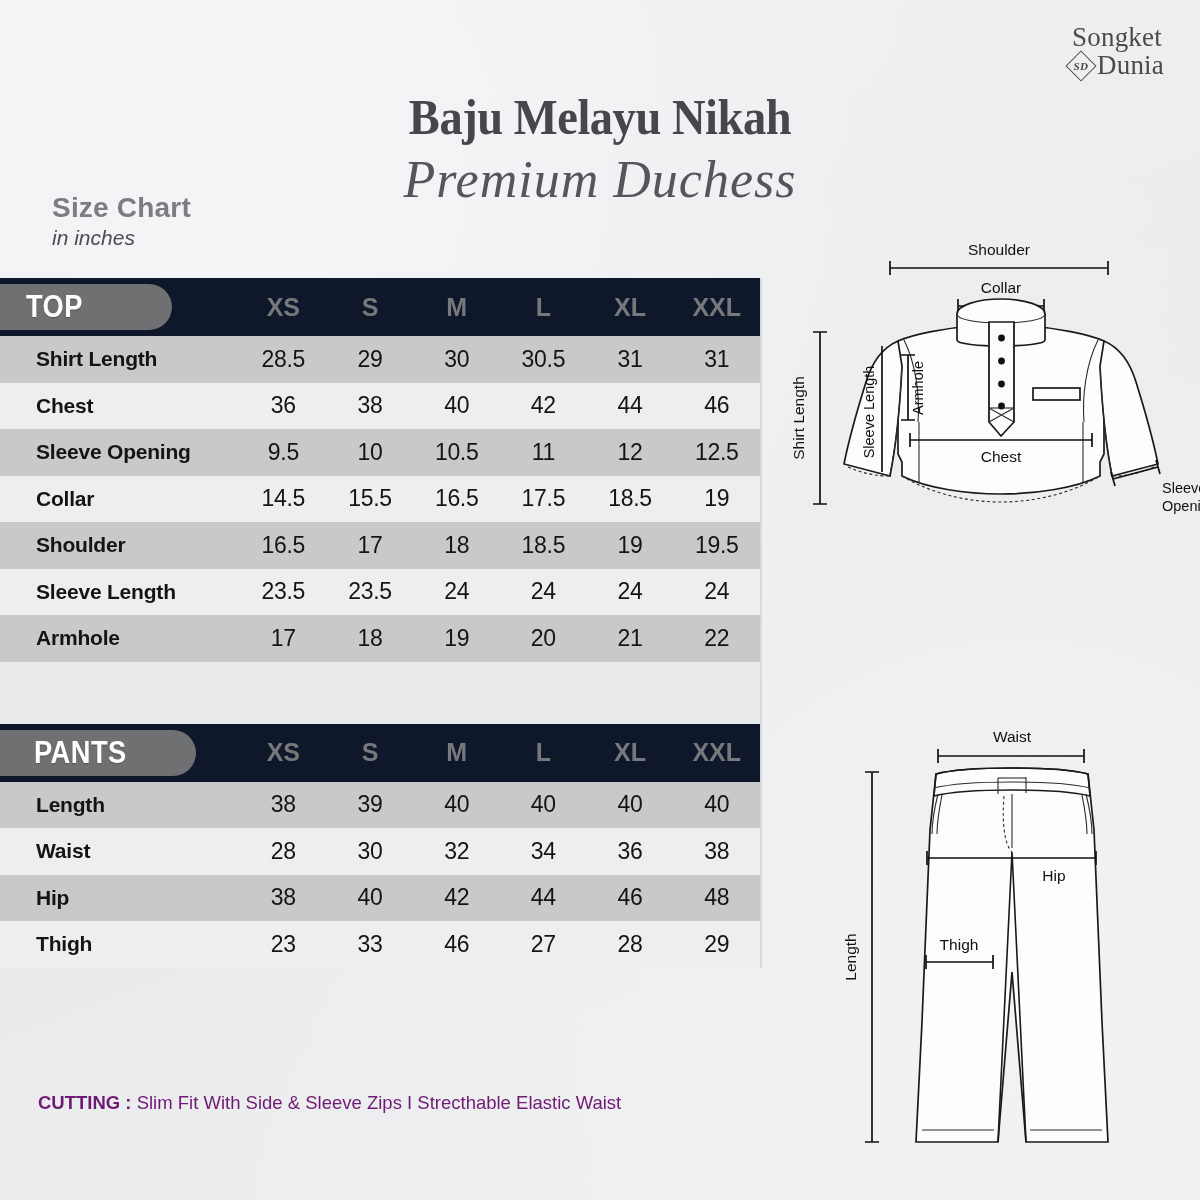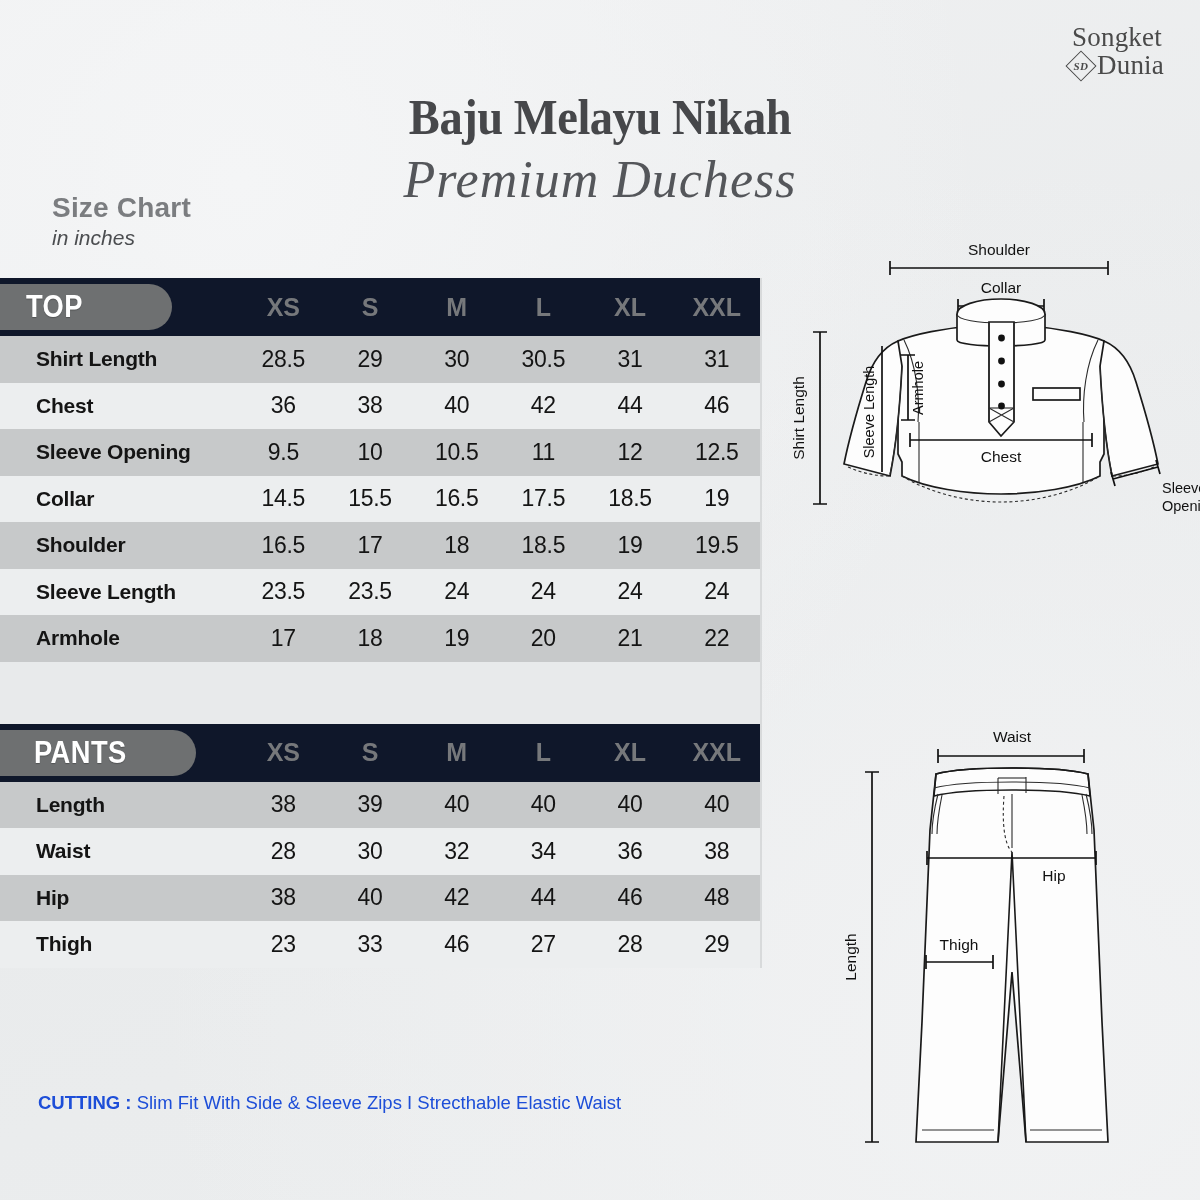--- a/index.html
+++ b/index.html
@@ -105,21 +105,21 @@
   }
   .badge span{
     color:#fff; font-weight:bold; font-size:31px;
     transform:scaleX(0.88); transform-origin:left center;
     letter-spacing:.5px;
     text-shadow:0 1px 1px rgba(0,0,0,.25);
   }
   .badge.pants{ width:196px;padding-left:34px; }
 
   
-  .footer{ position:absolute; left:38px; top:1092px; font-size:18.5px; color:#1d4ed8; }
+  .footer{ position:absolute; left:38px; top:1092px; font-size:18.5px; color:#701a75; }
   .footer .line{ margin-bottom:8px; white-space:nowrap; }
   .footer b{ font-weight:bold; }
 
   
   .dia{ position:absolute; }
   #shirt-dia{ left:786px; top:236px; width:410px; height:480px; }
   #pants-dia{ left:826px; top:722px; width:372px; height:440px; }
   .dia svg{ display:block; width:100%; height:100%; overflow:visible; }
   .ln{ fill:none; stroke:#1a1a1a; stroke-width:1.6; }
   .ln-thin{ fill:none; stroke:#2b2b2b; stroke-width:1.1; }

